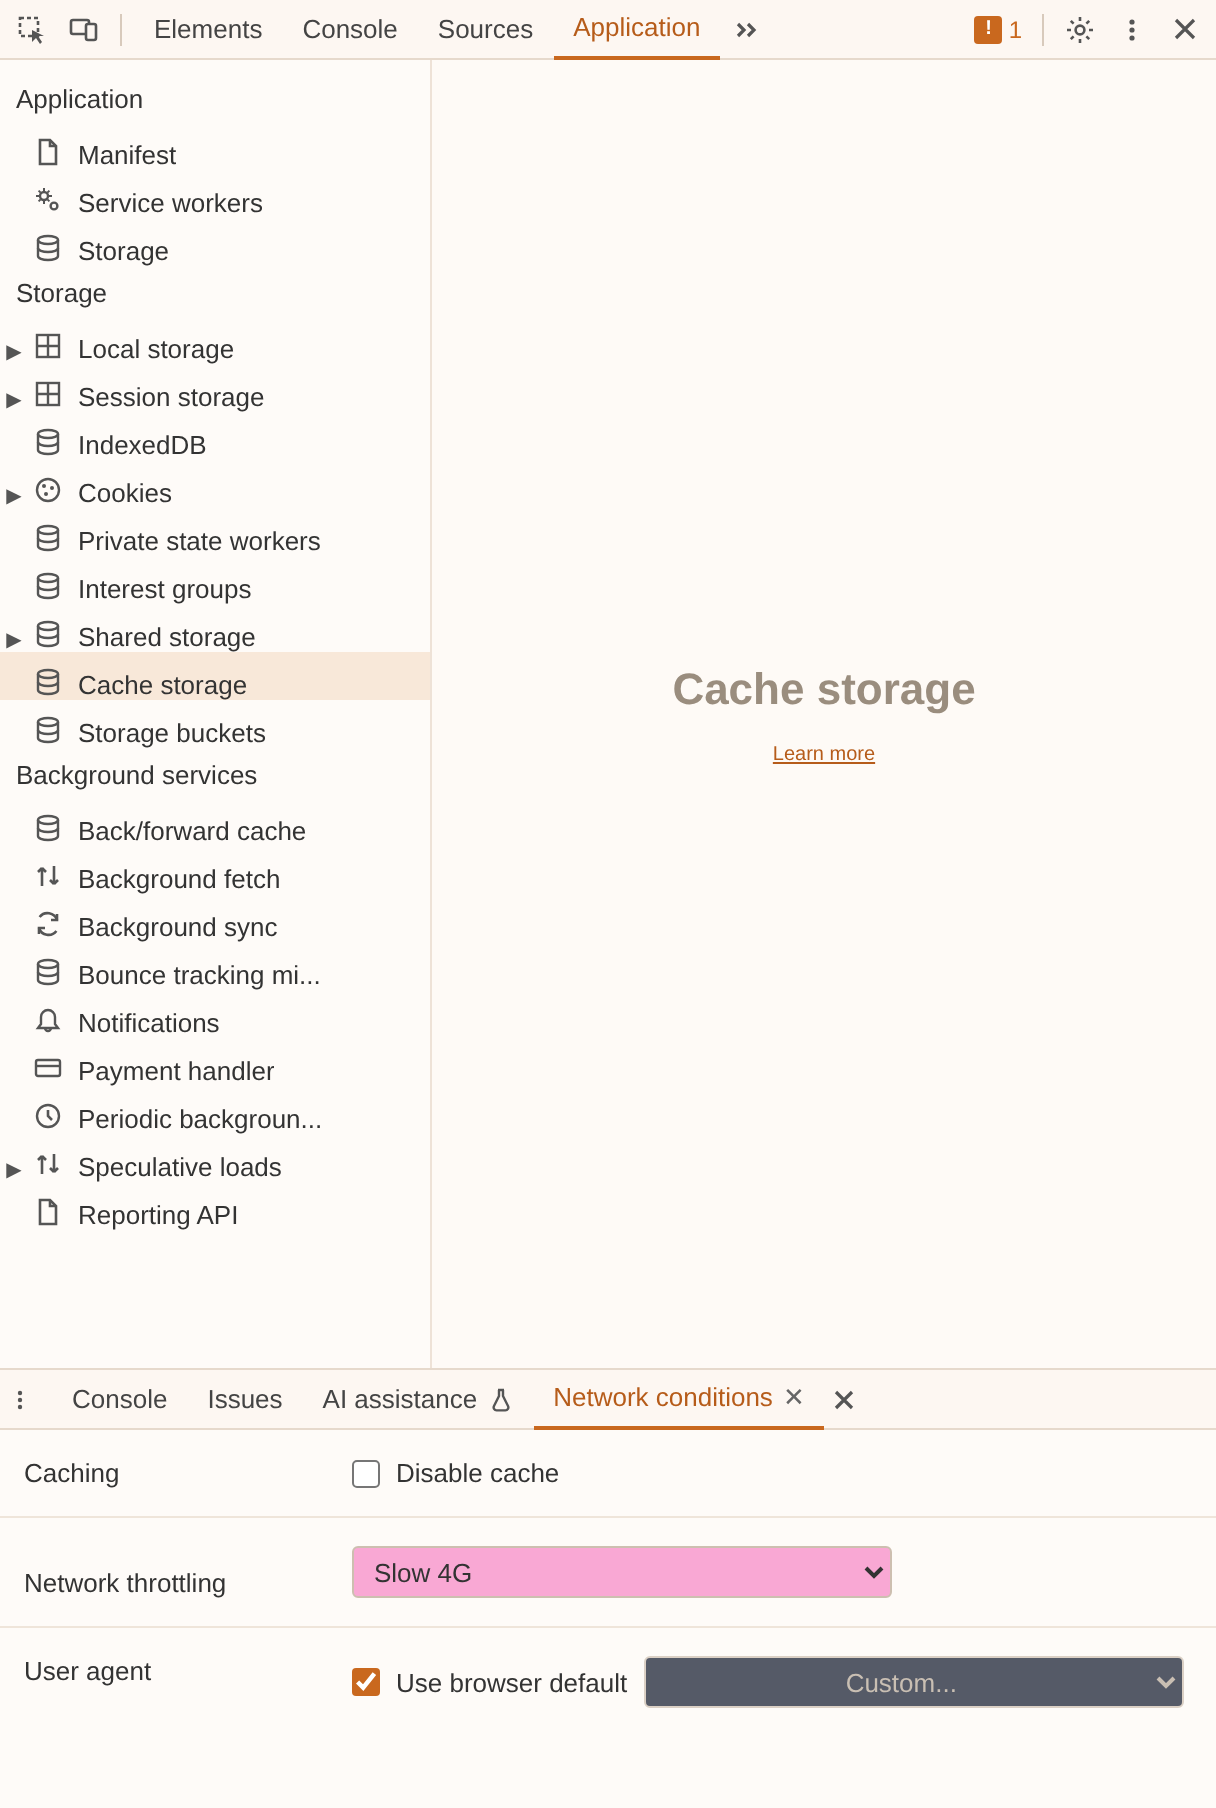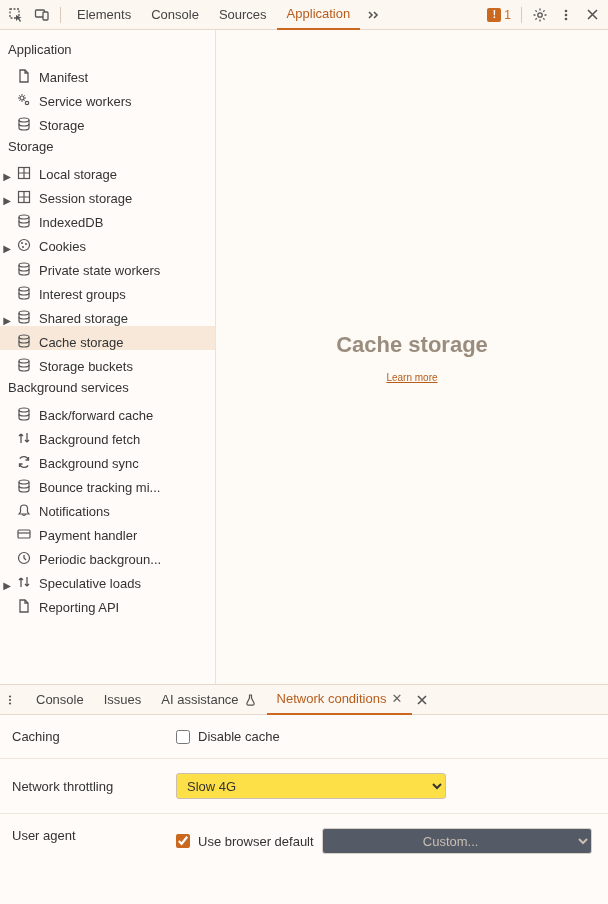--- a/index.html
+++ b/index.html
@@ -126,36 +126,36 @@
     color: #b65c1a; border-bottom: 2px solid #c9681e; font-weight: 500;
   }
   .drawer-body {
     flex: 1; overflow-y: auto; background: #fefbf8; padding: 0;
     position: relative;
   }
   .drawer-body::-webkit-scrollbar { width: 12px; }
   .drawer-body::-webkit-scrollbar-track { background: #f3ebe2; }
   .drawer-body::-webkit-scrollbar-thumb { background: #cdbfb0; border-radius: 2px; }
   .form-row {
-    display: flex; align-items: center;
+    display: flex; align-items: flex-end;
     padding: 14px 12px;
     border-bottom: 1px solid #efe5da;
     gap: 14px;
     font-size: 13px;
   }
   .form-row .flabel { width: 150px; color: #333; }
   .form-row .fcontrol { flex: 1; display:flex; align-items:center; gap:8px;}
   .checkwrap { display:flex; align-items:center; gap:8px; }
   input[type=checkbox] {
     width: 14px; height: 14px; accent-color: #c9681e; cursor:pointer;
   }
   select.styled {
     width: 270px; height: 26px;
     border: 1px solid #cdbfb0; border-radius: 3px;
-    background: #fde047; padding: 0 6px;
+    background: #f9a8d4; padding: 0 6px;
     font-size: 13px; color: #333; cursor:pointer;
   }
   select.styled:disabled {
     background: #0f172a; color: #b3a697; text-align: center;
   }
   .ua-block { display:flex; flex-direction:row; gap:10px; }
   svg { display:block; }
 </style>
 </head>
 <body>

